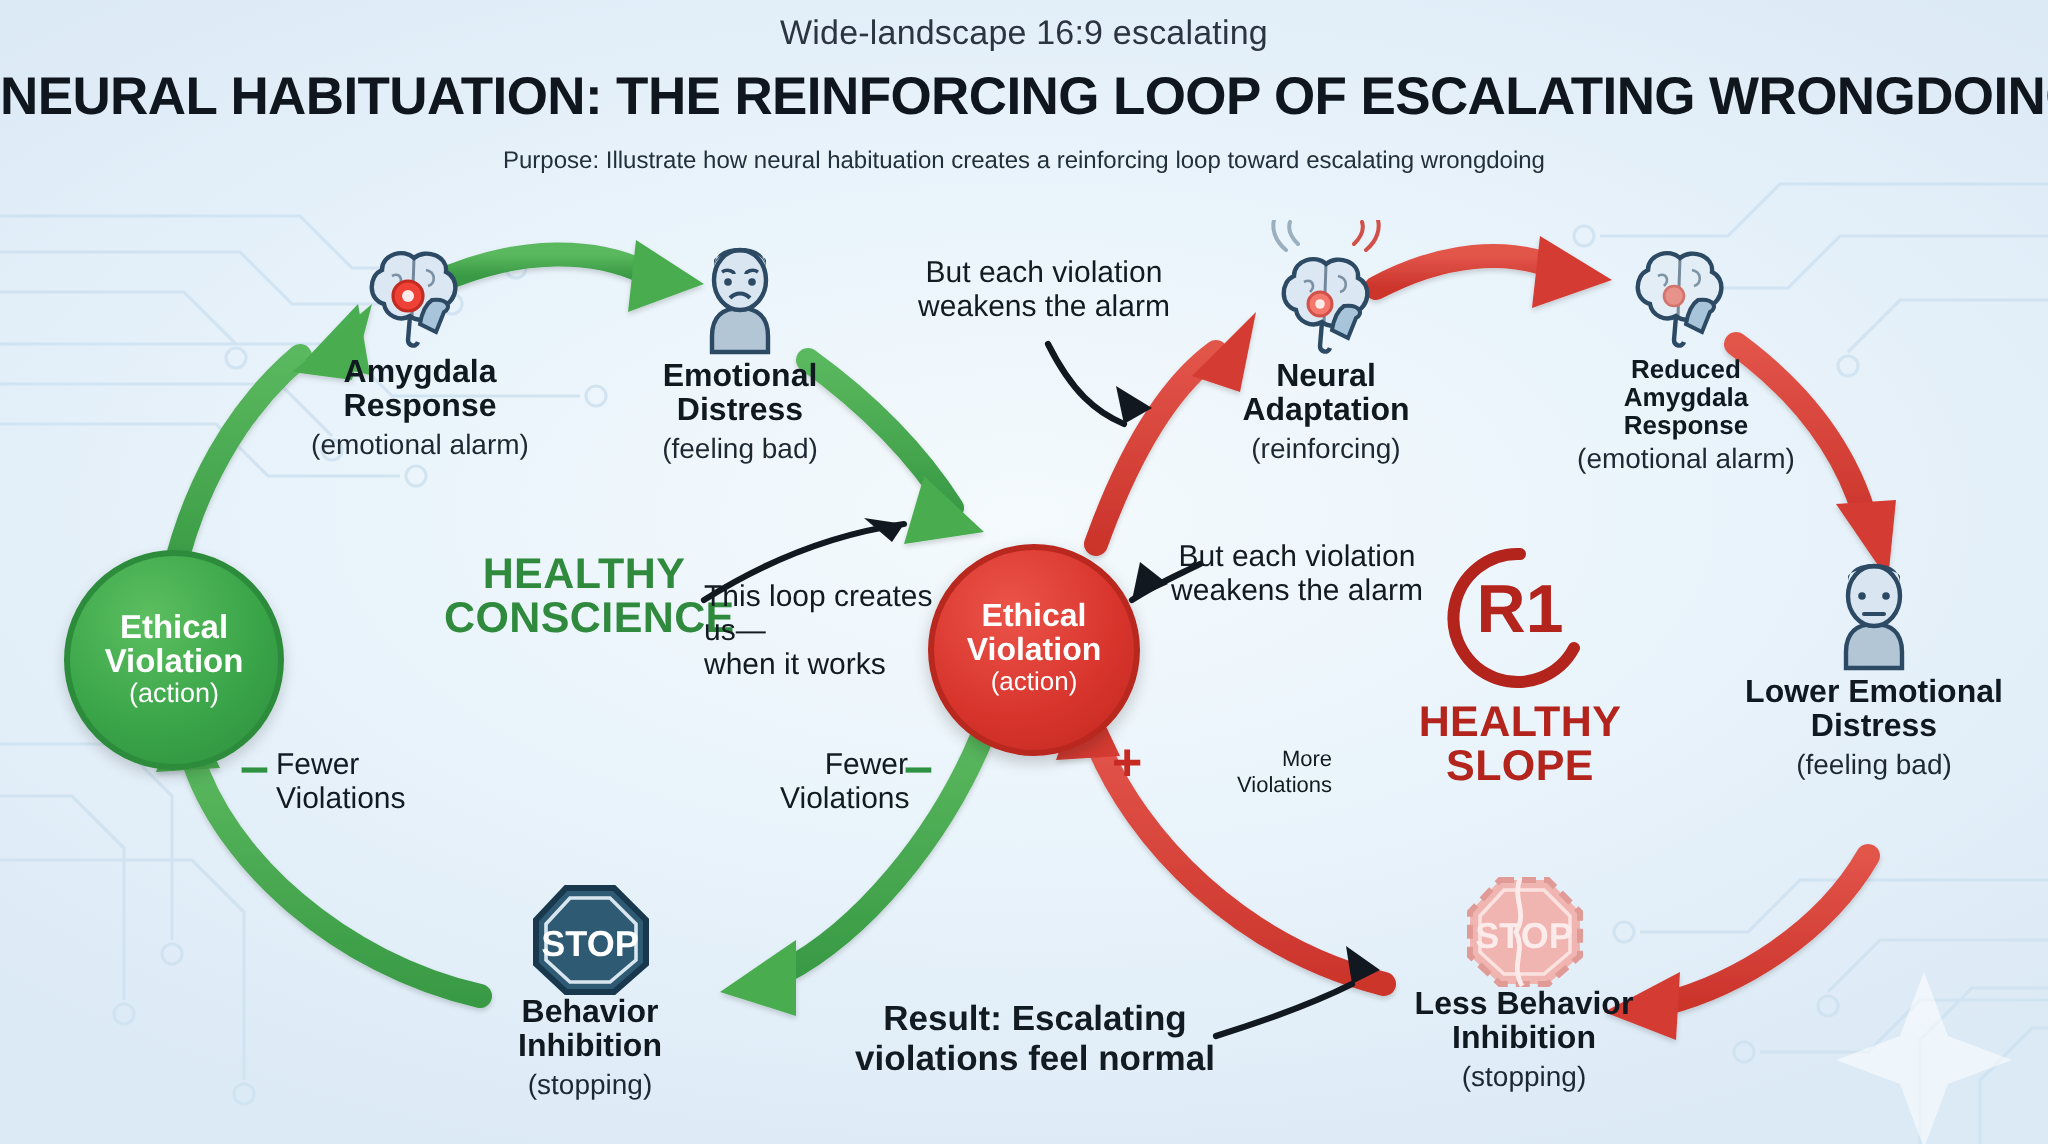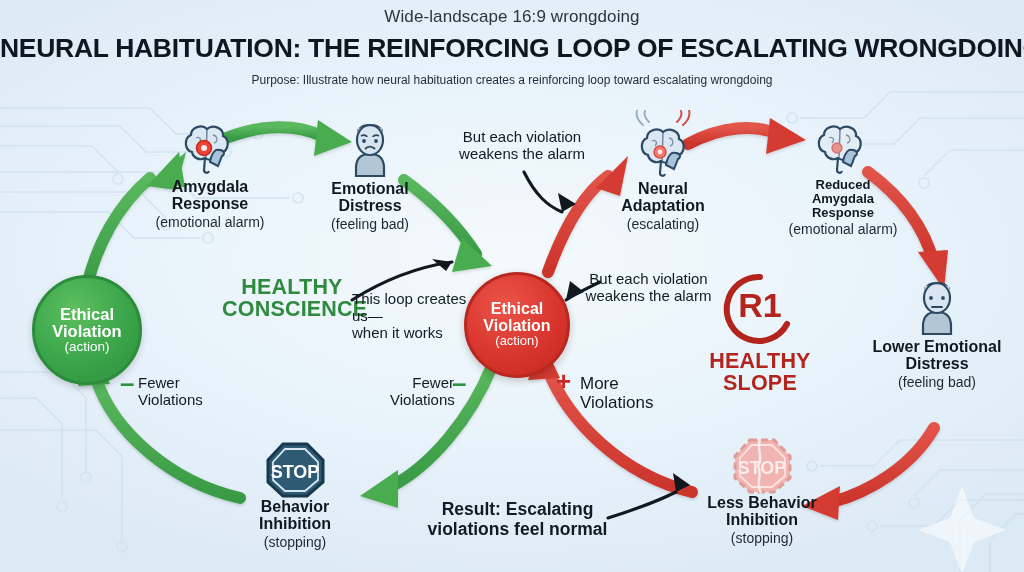--- a/index.html
+++ b/index.html
@@ -174,21 +174,21 @@
     </g>
     <g fill="#11181f">
       <path d="M452 262 l-20 -3 l14 12 z"></path>
       <path d="M562 212 l-4 -19 l18 11 z"></path>
       <path d="M566 300 l18 -8 l-14 -11 z"></path>
       <path d="M676 492 l-3 -19 l17 12 z"></path>
     </g>
   </svg>
 
   <div class="hdr">
-    <div class="hdr-kicker">Wide-landscape 16:9 wrongdoing</div>
+    <div class="hdr-kicker">Wide-landscape 16:9 escalating</div>
     <div class="hdr-title">NEURAL HABITUATION: THE REINFORCING LOOP OF ESCALATING WRONGDOING</div>
     <div class="hdr-sub">Purpose: Illustrate how neural habituation creates a reinforcing loop toward escalating wrongdoing</div>
   </div>
 
   <div class="circ circ-green" style="left:32px;top:275px;width:104px;height:104px;">
     <div class="l1" style="font-size:16.5px">Ethical</div>
     <div class="l1" style="font-size:16.5px">Violation</div>
     <div class="l2" style="font-size:13.5px">(action)</div>
   </div>
 
@@ -260,21 +260,21 @@
       <path d="M30 22 L29 51" stroke="#2c4a63" stroke-width="1.5" fill="none" opacity=".6"></path>
       <path d="M19 31 C23 29 25 33 22 36" stroke="#2c4a63" stroke-width="1.3" fill="none" opacity=".55"></path>
       <path d="M36 28 C41 29 41 35 37 36" stroke="#2c4a63" stroke-width="1.3" fill="none" opacity=".55"></path>
       <path d="M39 43 C47 42 49 47 45 49 L41 59 L33 55 C34 49 36 45 39 43 Z" fill="#a8c4da" stroke="#2c4a63" stroke-width="2"></path>
       <path d="M28 51 L27 63 C27 66 31 67 32 64" stroke="#2c4a63" stroke-width="2.2" fill="none"></path>
       <circle cx="27" cy="42" r="6" fill="#f4796c" stroke="#d2504a" stroke-width="1.5"></circle>
       <circle cx="27" cy="42" r="2.4" fill="#fff" opacity=".85"></circle>
     </svg>
     <div class="ttl" style="font-size:16px;margin-top:56px;white-space:pre-line">Neural
 Adaptation</div>
-    <div class="sub" style="font-size:14px;margin-top:2px">(escalating)</div>
+    <div class="sub" style="font-size:14px;margin-top:2px">(reinforcing)</div>
   </div>
 
   <div class="node" style="left:748px;top:126px;width:190px;">
     <svg class="icon" style="left:65px;top:-4px" width="60" height="54" viewBox="0 0 60 54">
       <path d="M12 30 C4 28 4 16 11 13 C11 5 22 2 27 7 C33 2 44 6 43 14 C50 17 49 29 41 31
                C40 37 30 40 25 36 C20 39 13 36 12 30 Z" fill="#e2edf6" stroke="#2c4a63" stroke-width="2.2"></path>
       <path d="M27 7 L26 36" stroke="#2c4a63" stroke-width="1.5" fill="none" opacity=".6"></path>
       <path d="M16 16 C20 14 22 18 19 21" stroke="#2c4a63" stroke-width="1.3" fill="none" opacity=".55"></path>
       <path d="M33 13 C38 14 38 20 34 21" stroke="#2c4a63" stroke-width="1.3" fill="none" opacity=".55"></path>
       <path d="M36 28 C44 27 46 32 42 34 L38 44 L30 40 C31 34 33 30 36 28 Z" fill="#a8c4da" stroke="#2c4a63" stroke-width="2"></path>
@@ -343,16 +343,16 @@
 
   <div class="sign sign-minus" style="left:120px;top:370px;font-size:26px">–</div>
   <div class="polarity" style="left:138px;top:374px;width:92px;font-size:15px;text-align:left;white-space:pre-line">Fewer
 Violations</div>
 
   <div class="sign sign-minus" style="left:452px;top:370px;font-size:26px">–</div>
   <div class="polarity" style="left:390px;top:374px;width:64px;font-size:15px;text-align:right;white-space:pre-line">Fewer
 Violations</div>
 
   <div class="sign sign-plus" style="left:556px;top:368px;font-size:26px">+</div>
-  <div class="polarity" style="left:580px;top:374px;width:86px;font-size:17px;text-align:left;white-space:pre-line">More
+  <div class="polarity" style="left:580px;top:374px;width:86px;font-size:11px;text-align:right;white-space:pre-line">More
 Violations</div>
 
 </div>
 
 </body></html>

